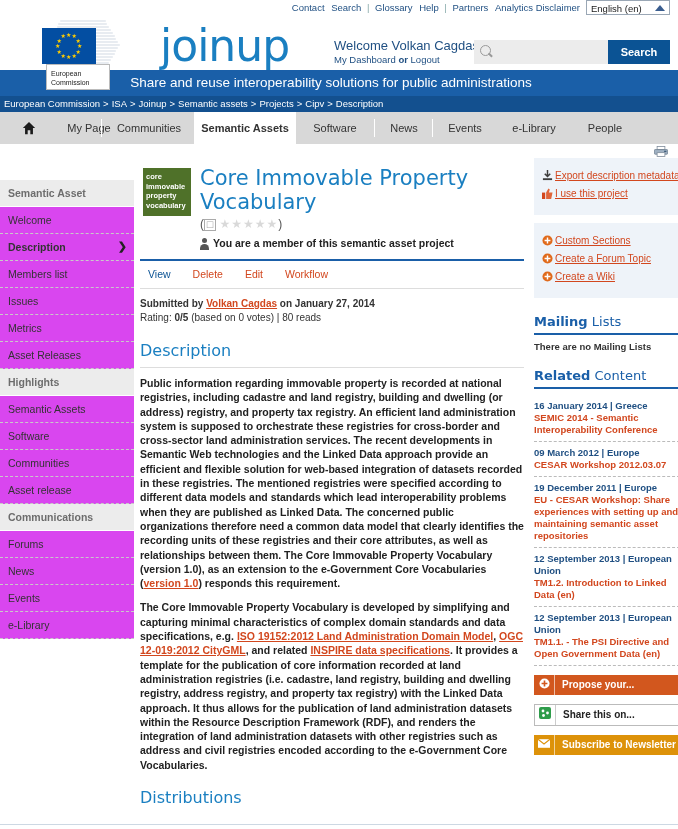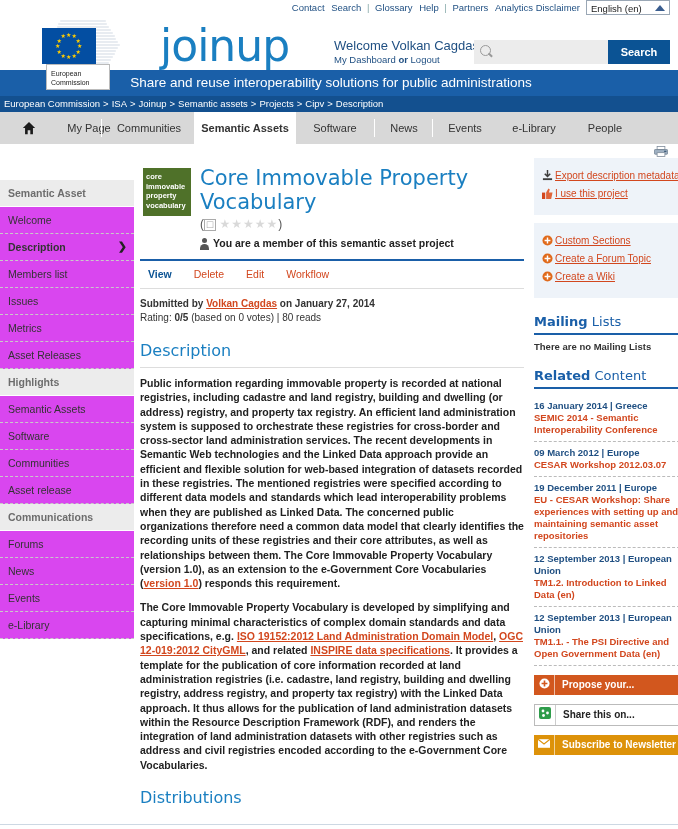--- a/index.html
+++ b/index.html
@@ -152,21 +152,21 @@
     content:"";position:absolute;left:2px;top:0;width:5px;height:5px;border-radius:50%;
     background:#555;
   }
   .member-row .person:after{
     content:"";position:absolute;left:0;top:6px;width:9px;height:6px;
     border-radius:5px 5px 0 0;background:#555;
   }
   .hr-blue{margin-top:10px;border-top:2px solid #1a5fa8;}
   .optabs{padding:7px 0 0 8px;font-size:10.5px;}
   .optabs span{margin-right:22px;cursor:pointer;color:#d2471e;}
-  .optabs span.active{color:#0b5394;font-weight:bold;}
+  .optabs span.active{color:#0b5394;font-weight:normal;}
   .hr-grey{margin-top:8px;border-top:1px solid #ddd;}
   .submitted{padding-top:8px;font-size:10px;color:#333;font-weight:bold;line-height:14px;}
   .submitted a{color:#d2471e;text-decoration:underline;}
   .submitted .rating-line{font-weight:normal;}
   .submitted .rating-line b{font-weight:bold;}
 
   h2.sect{
     color:#1a7fc1;font-size:16px;font-weight:normal;margin:16px 0 7px 0;
     font-family:"DejaVu Sans", sans-serif;
   }

